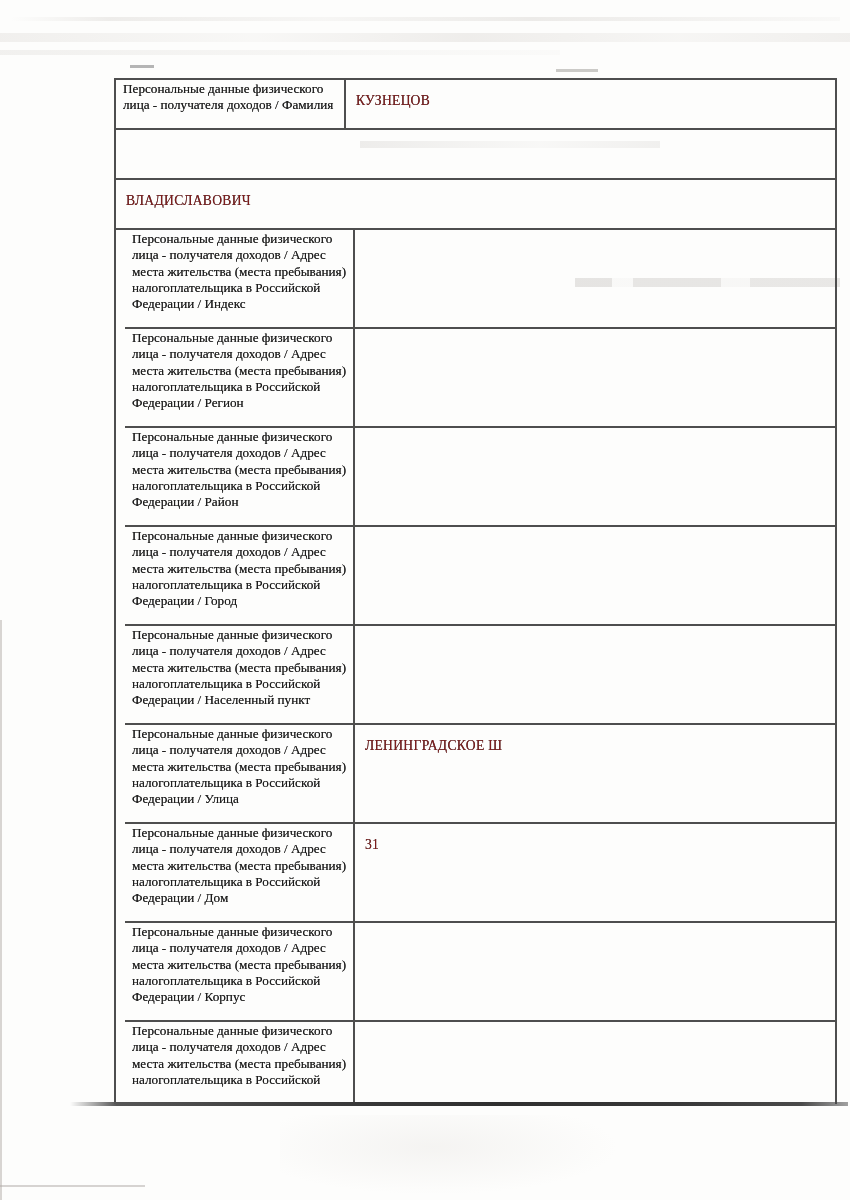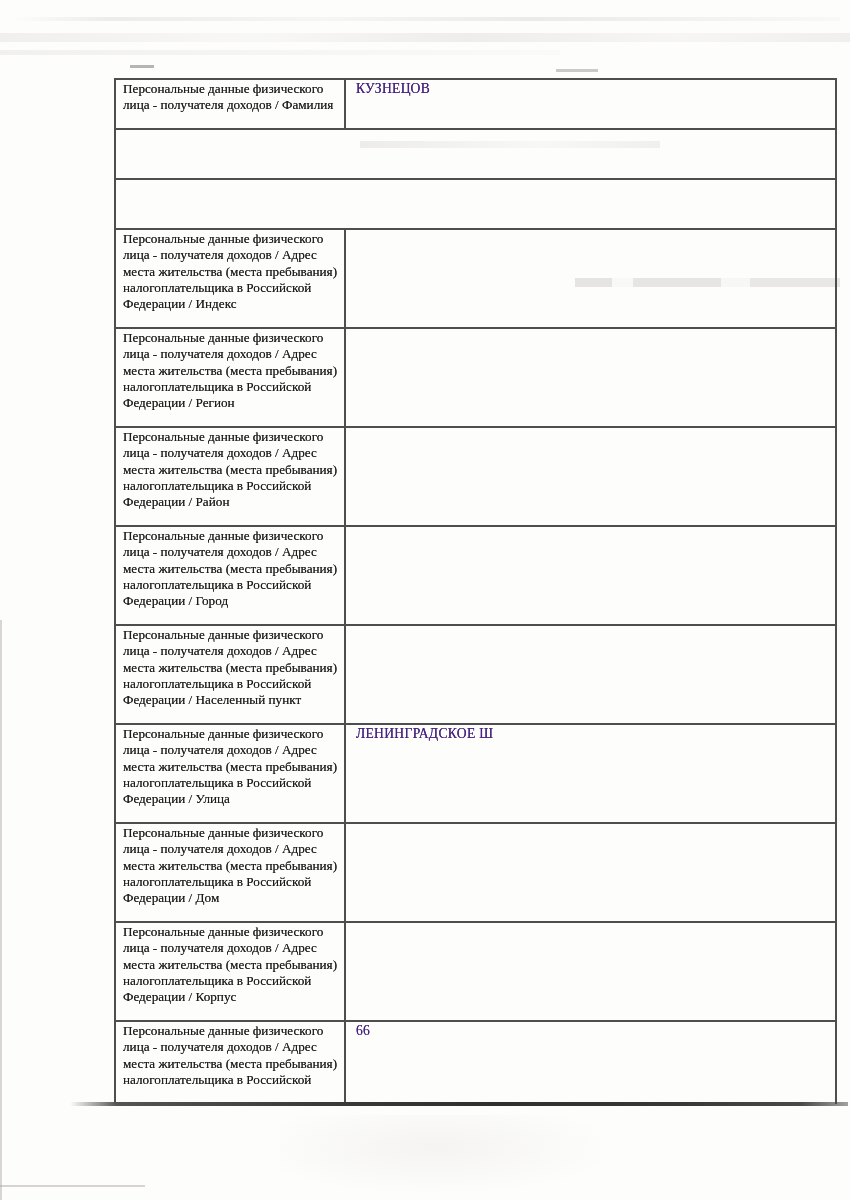--- a/index.html
+++ b/index.html
@@ -33,31 +33,31 @@
   .cut-line{position:absolute;left:70px;top:1102px;width:778px;height:4px;
     background:linear-gradient(90deg,rgba(70,70,70,0) 0%,rgba(70,70,70,.45) 3%,#555 6%,#3c3c3c 30%,#2f2f2f 55%,#383838 78%,#4a4a4a 94%,rgba(70,70,70,.5) 100%);}
 
   
   .doc-table{
     position:absolute;left:114px;top:78px;width:723px;height:1026px;
     box-sizing:border-box;border:2px solid #4e4e4e;border-bottom:none;
     overflow:hidden;background:transparent;
   }
   .t-row{display:flex;box-sizing:border-box;border-bottom:2px solid #4e4e4e;min-height:50px;}
-  .t-row.tall{min-height:99px;}
+  .t-row.tall{min-height:99px;margin-left:9px;}
   .t-row:last-child{border-bottom:none;}
   .cell-label{
     width:230px;box-sizing:border-box;border-right:2px solid #4e4e4e;
     padding:1px 6px 2px 7px;
     font-size:13.2px;line-height:16.3px;color:#1d1d1d;
     text-shadow:0 0 .6px rgba(25,25,25,.75);
   }
   .cell-value{
-    flex:1;box-sizing:border-box;padding:1px 8px 2px 10px;
-    font-size:13.6px;line-height:16.3px;color:#4c1d95;
+    flex:1;box-sizing:border-box;padding:13px 8px 2px 10px;
+    font-size:13.6px;line-height:16.3px;color:#7f1d1d;
     text-shadow:0 0 .6px rgba(20,20,20,.8);
     letter-spacing:.3px;
   }
 </style>
 </head>
 <body>
 
 <div class="page">
 
   <div class="streak streak-1"></div>
@@ -72,20 +72,21 @@
   <div class="streak bottom-smudge"></div>
 
   <div class="doc-table">
       <div class="t-row">
         <div class="cell-label">Персональные данные физического лица - получателя доходов / Фамилия</div>
         <div class="cell-value">КУЗНЕЦОВ</div>
       </div>
       <div class="t-row">
       </div>
       <div class="t-row">
+        <div class="cell-value">ВЛАДИСЛАВОВИЧ</div>
       </div>
       <div class="t-row tall">
         <div class="cell-label">Персональные данные физического лица - получателя доходов / Адрес места жительства (места пребывания) налогоплательщика в Российской Федерации / Индекс</div>
       </div>
       <div class="t-row tall">
         <div class="cell-label">Персональные данные физического лица - получателя доходов / Адрес места жительства (места пребывания) налогоплательщика в Российской Федерации / Регион</div>
       </div>
       <div class="t-row tall">
         <div class="cell-label">Персональные данные физического лица - получателя доходов / Адрес места жительства (места пребывания) налогоплательщика в Российской Федерации / Район</div>
         <div class="cell-value"></div>
@@ -97,26 +98,26 @@
       <div class="t-row tall">
         <div class="cell-label">Персональные данные физического лица - получателя доходов / Адрес места жительства (места пребывания) налогоплательщика в Российской Федерации / Населенный пункт</div>
         <div class="cell-value"></div>
       </div>
       <div class="t-row tall">
         <div class="cell-label">Персональные данные физического лица - получателя доходов / Адрес места жительства (места пребывания) налогоплательщика в Российской Федерации / Улица</div>
         <div class="cell-value">ЛЕНИНГРАДСКОЕ Ш</div>
       </div>
       <div class="t-row tall">
         <div class="cell-label">Персональные данные физического лица - получателя доходов / Адрес места жительства (места пребывания) налогоплательщика в Российской Федерации / Дом</div>
+        <div class="cell-value">31</div>
       </div>
       <div class="t-row tall">
         <div class="cell-label">Персональные данные физического лица - получателя доходов / Адрес места жительства (места пребывания) налогоплательщика в Российской Федерации / Корпус</div>
         <div class="cell-value"></div>
       </div>
       <div class="t-row tall">
         <div class="cell-label">Персональные данные физического лица - получателя доходов / Адрес места жительства (места пребывания) налогоплательщика в Российской</div>
-        <div class="cell-value">66</div>
       </div>
     </div>
 
   <div class="cut-line"></div>
 
 </div>
 
 </body></html>

